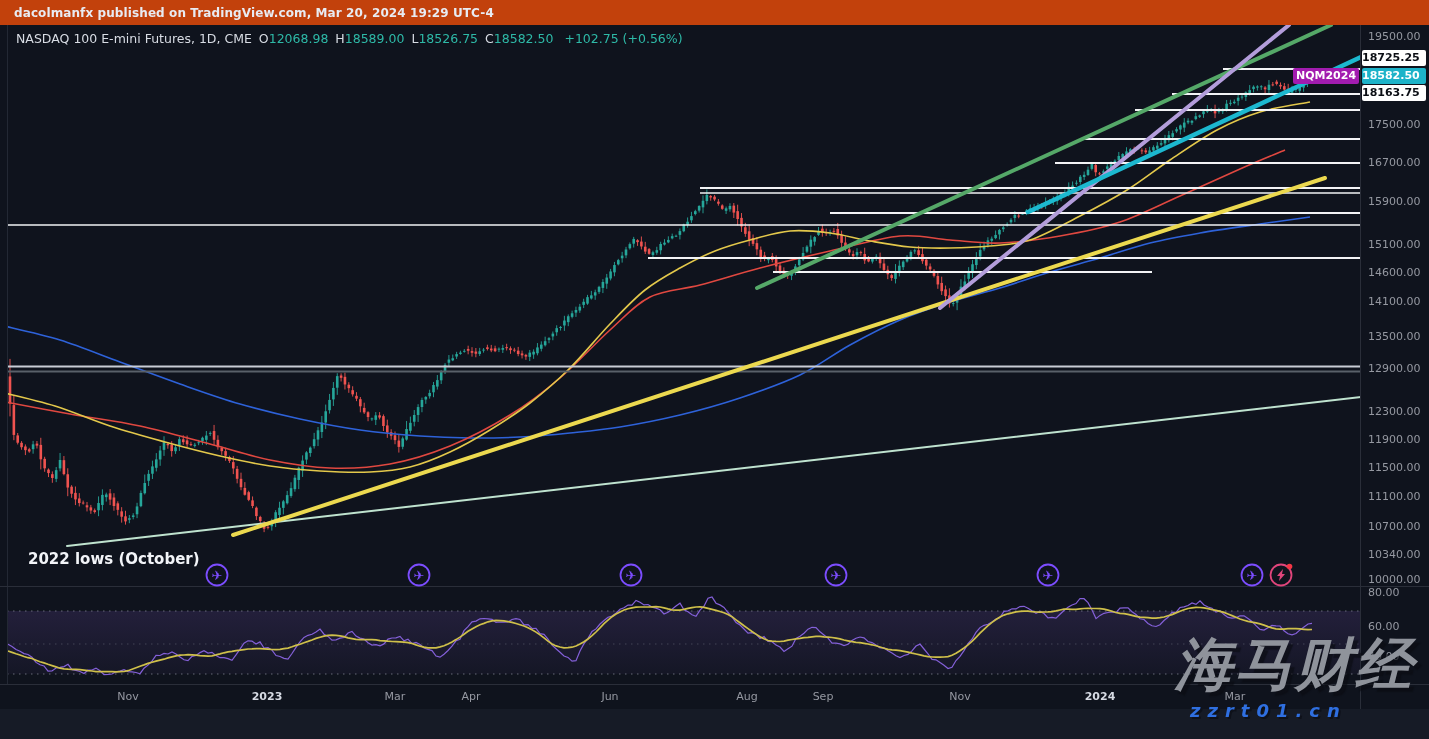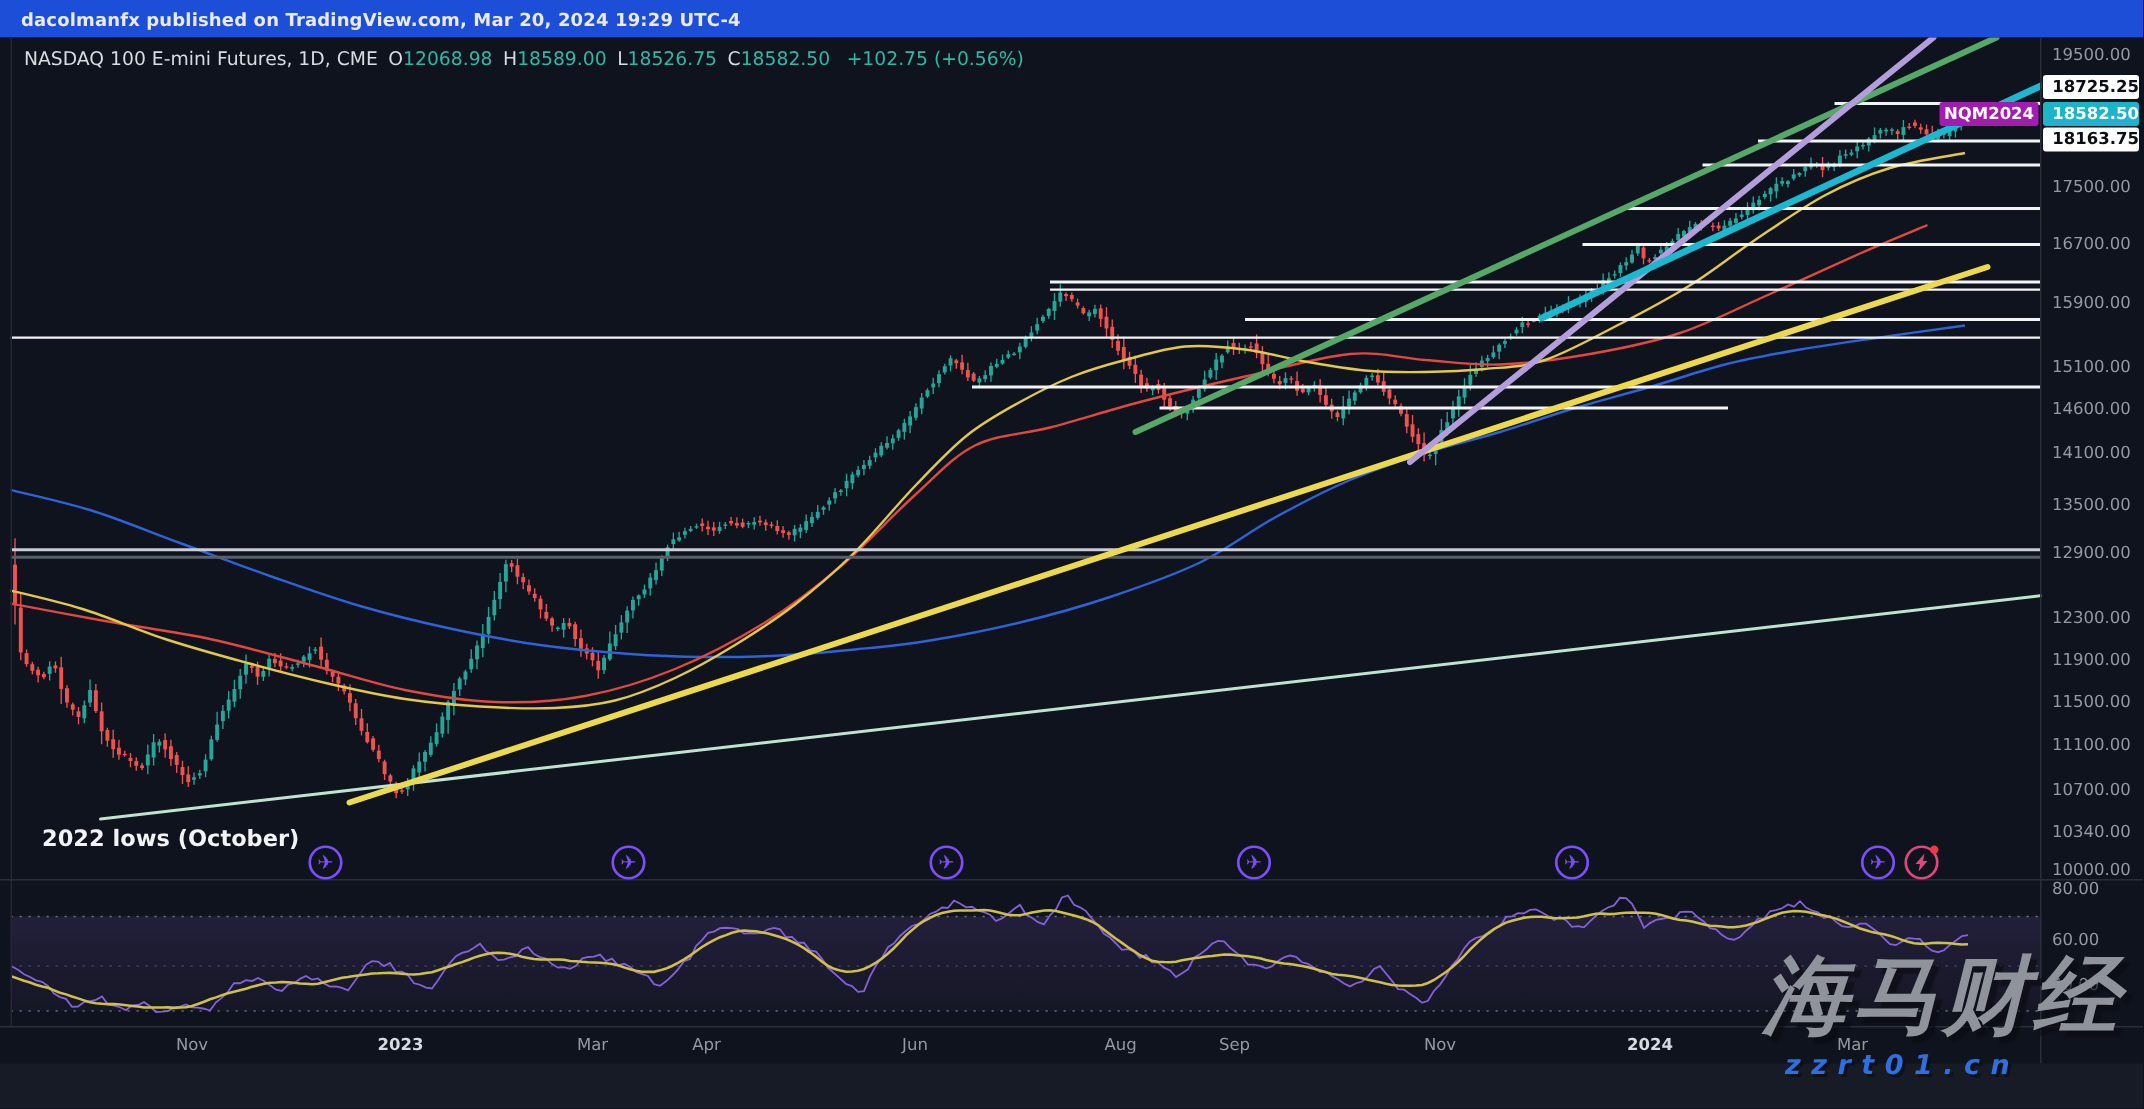--- a/index.html
+++ b/index.html
@@ -1,28 +1,28 @@
 <!DOCTYPE html>
 <html><head>
 <meta charset="utf-8">
 <style>
   html,body{margin:0;padding:0;background:#131722;}
   #app{position:relative;width:1429px;height:739px;overflow:hidden;
        font-family:"DejaVu Sans","Liberation Sans",sans-serif;background:#0f131d;}
-  .topstrip{position:absolute;left:0;top:0;width:1429px;height:25px;background:#1d4ed8;border-bottom:1px solid #1f2430;}
+  .topstrip{position:absolute;left:0;top:0;width:1429px;height:25px;background:#c2410c;border-bottom:1px solid #1f2430;}
   .pubtext{position:absolute;left:14px;top:6px;font-size:12px;font-weight:700;color:#e8ebf2;letter-spacing:.1px;}
   .legend{position:absolute;left:16px;top:31px;font-size:12.5px;color:#d8dce4;white-space:nowrap;z-index:5;}
   .legend .val{color:#2eb9a7;}
   .legend .sep{display:inline-block;width:7px;}
   svg#chart{position:absolute;left:0;top:0;z-index:1;}
   .vborder{position:absolute;top:25px;left:1360px;width:1px;height:684px;background:#2a2e39;z-index:4;}
   .lborder{position:absolute;top:25px;left:7px;width:1px;height:659px;background:#232834;z-index:4;}
   .hsep{position:absolute;left:0;width:1429px;height:1px;background:#2a2e39;z-index:4;}
   .tick{position:absolute;left:1368px;width:58px;height:12px;line-height:12px;font-size:11px;color:#9598a1;z-index:3;}
-  .tbox{position:absolute;left:1362px;width:64px;height:16px;line-height:16px;text-align:right;
+  .tbox{position:absolute;left:1362px;width:64px;height:16px;line-height:16px;text-align:left;
         font-size:11px;font-weight:700;border-radius:2px;z-index:6;}
   .tbox.white{background:#ffffff;color:#0b0e14;}
   .tbox.accent{background:#1db3c9;color:#ffffff;}
   .seriestag{position:absolute;width:66px;height:16px;line-height:16px;text-align:center;font-size:11px;
         font-weight:700;background:#a21caf;color:#fff;border-radius:2px;z-index:6;}
   .tlabel{position:absolute;top:690px;transform:translateX(-50%);font-size:11px;color:#9598a1;z-index:3;}
   .tlabel.strong{color:#d6dae3;font-weight:700;text-align:center;}
   .annot{position:absolute;left:28px;top:550px;font-size:15px;font-weight:700;color:#f2f4f8;z-index:5;}
   .icn{position:absolute;z-index:5;}
   .bottombar{position:absolute;left:0;top:709px;width:1429px;height:30px;background:#161b26;z-index:5;}

